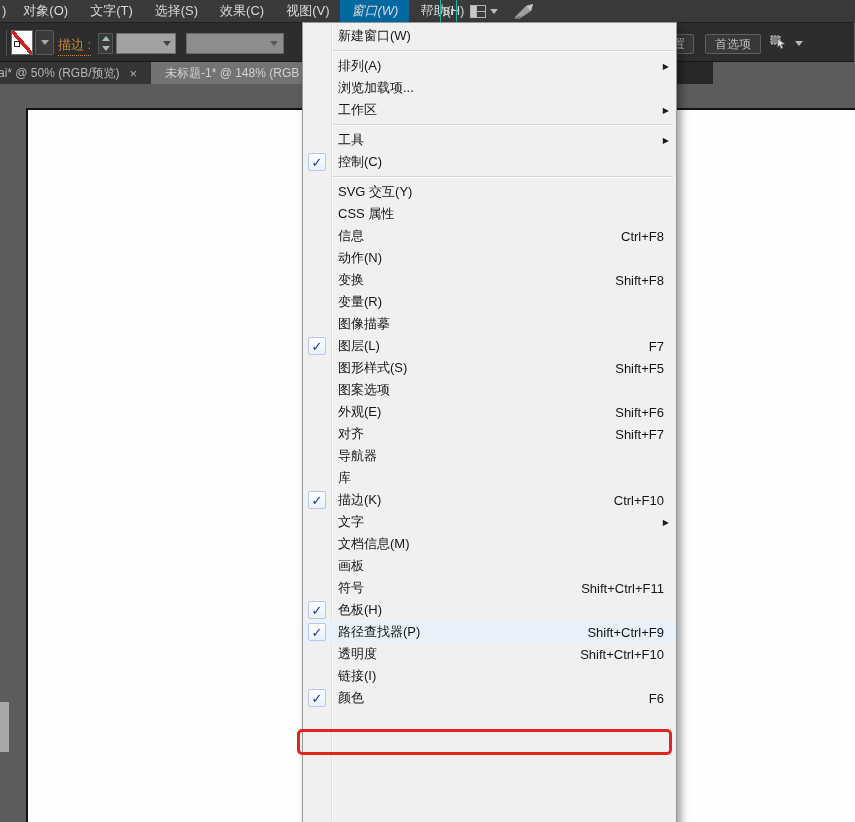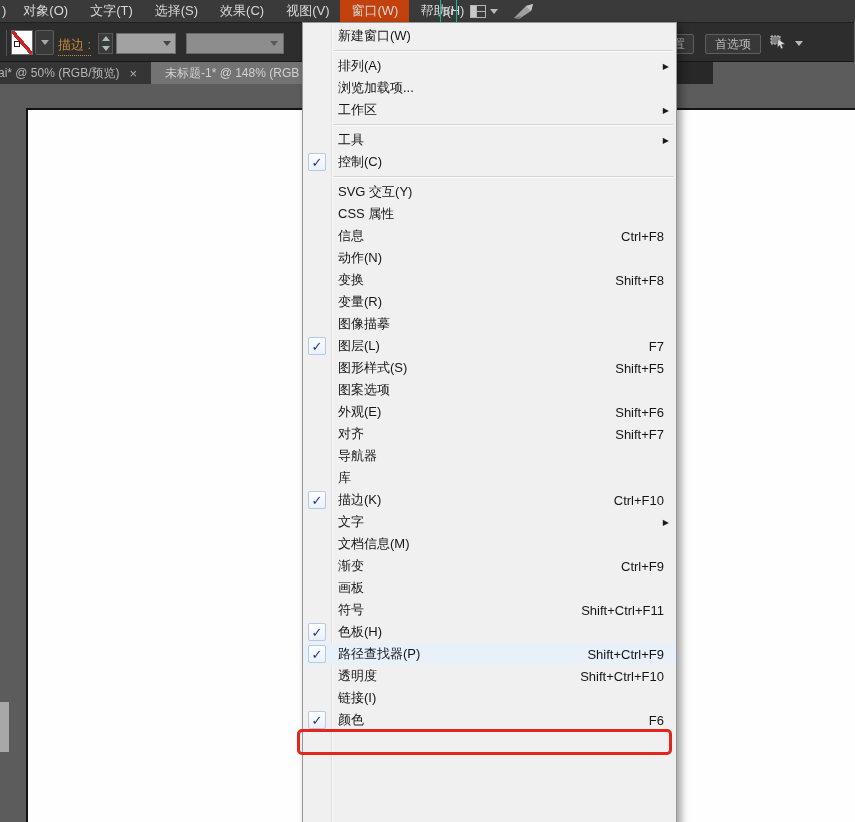--- a/index.html
+++ b/index.html
@@ -13,21 +13,21 @@
 
   
   .menubar {
     position: absolute; left: 0; top: 0; width: 855px; height: 22px;
     background: #3a3a3a; z-index: 10;
     display: flex; align-items: stretch;
     color: #d8d8d8; font-size: 13px;
   }
   .mb-partial { line-height: 22px; padding: 0 6px 0 2px; }
   .mb-item { line-height: 22px; padding: 0 11px; white-space: nowrap; }
-  .mb-item.active { background: #c2410c; }
+  .mb-item.active { background: #0369a1; font-style: italic; }
   .mb-icons { position: absolute; left: 426px; top: 0; height: 22px; display: flex; align-items: center; gap: 13px; }
   .mb-vsep { width: 1px; height: 13px; background: #5e5e5e; }
   .br-badge {
     border: 1px solid #14b8a6; border-radius: 2px; color: #c6c6c6;
     font-size: 10px; line-height: 11px; padding: 13px 2px; font-weight: bold;
   }
   .caret-down { width: 0; height: 0; border-left: 4px solid transparent; border-right: 4px solid transparent; border-top: 5px solid #b9b9b9; }
   .icon-pair { display: flex; align-items: center; gap: 4px; }
 
   
@@ -321,25 +321,20 @@
         <span class="check-cell"></span>
         <span class="lbl">文字</span>
         <span class="arrow">▶</span>
       </div>
       <div class="mi">
         <span class="check-cell"></span>
         <span class="lbl">文档信息(M)</span>
       </div>
       <div class="mi">
         <span class="check-cell"></span>
-        <span class="lbl">渐变</span>
-        <span class="sc">Ctrl+F9</span>
-      </div>
-      <div class="mi">
-        <span class="check-cell"></span>
         <span class="lbl">画板</span>
       </div>
       <div class="mi">
         <span class="check-cell"></span>
         <span class="lbl">符号</span>
         <span class="sc">Shift+Ctrl+F11</span>
       </div>
       <div class="mi">
         <span class="check-cell">
           <span class="cbx">✓</span>

